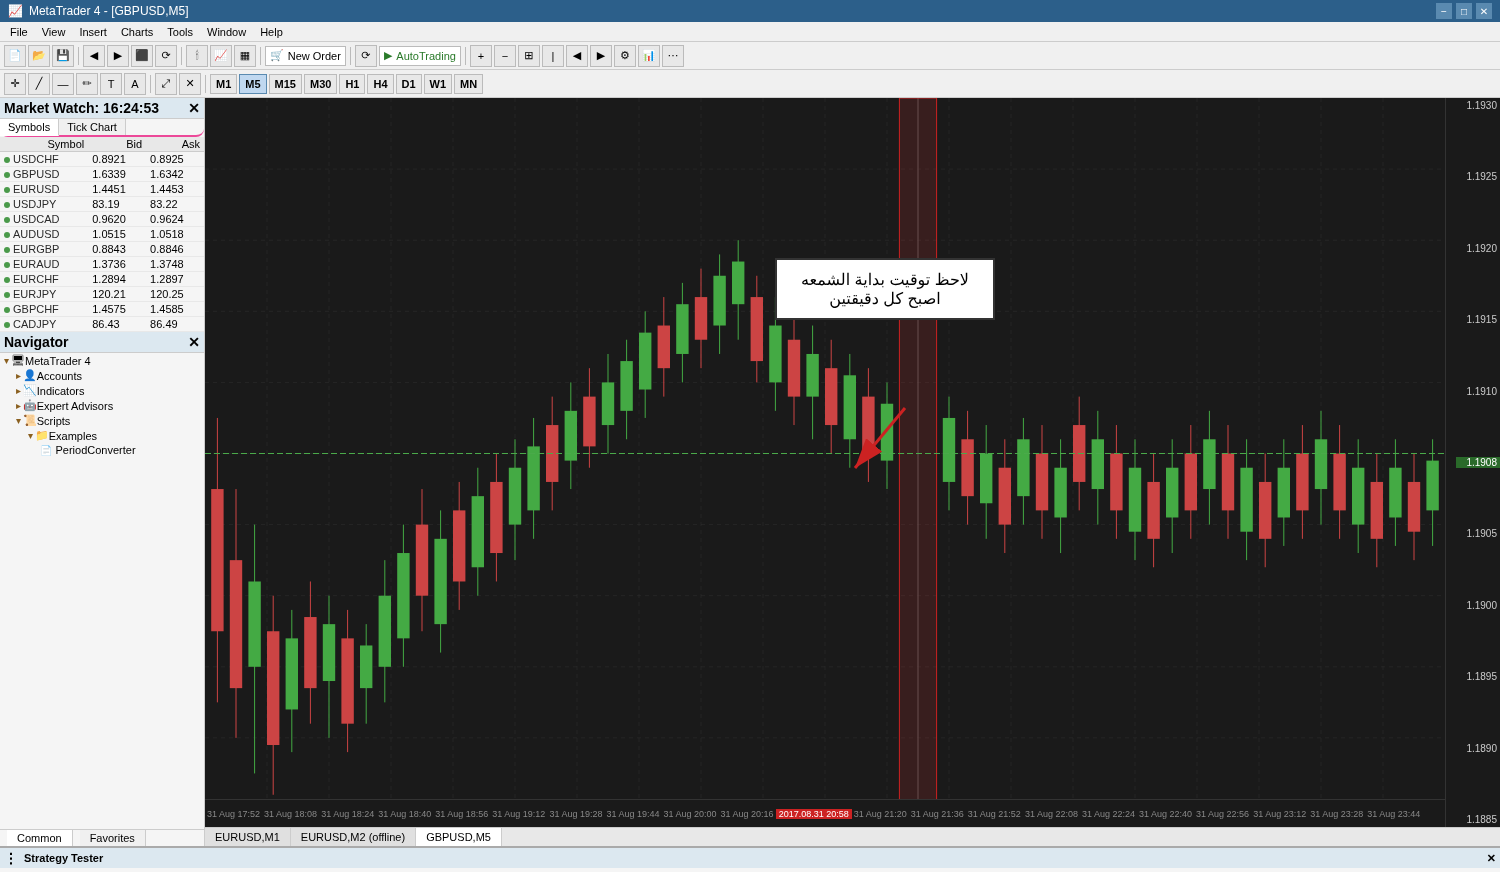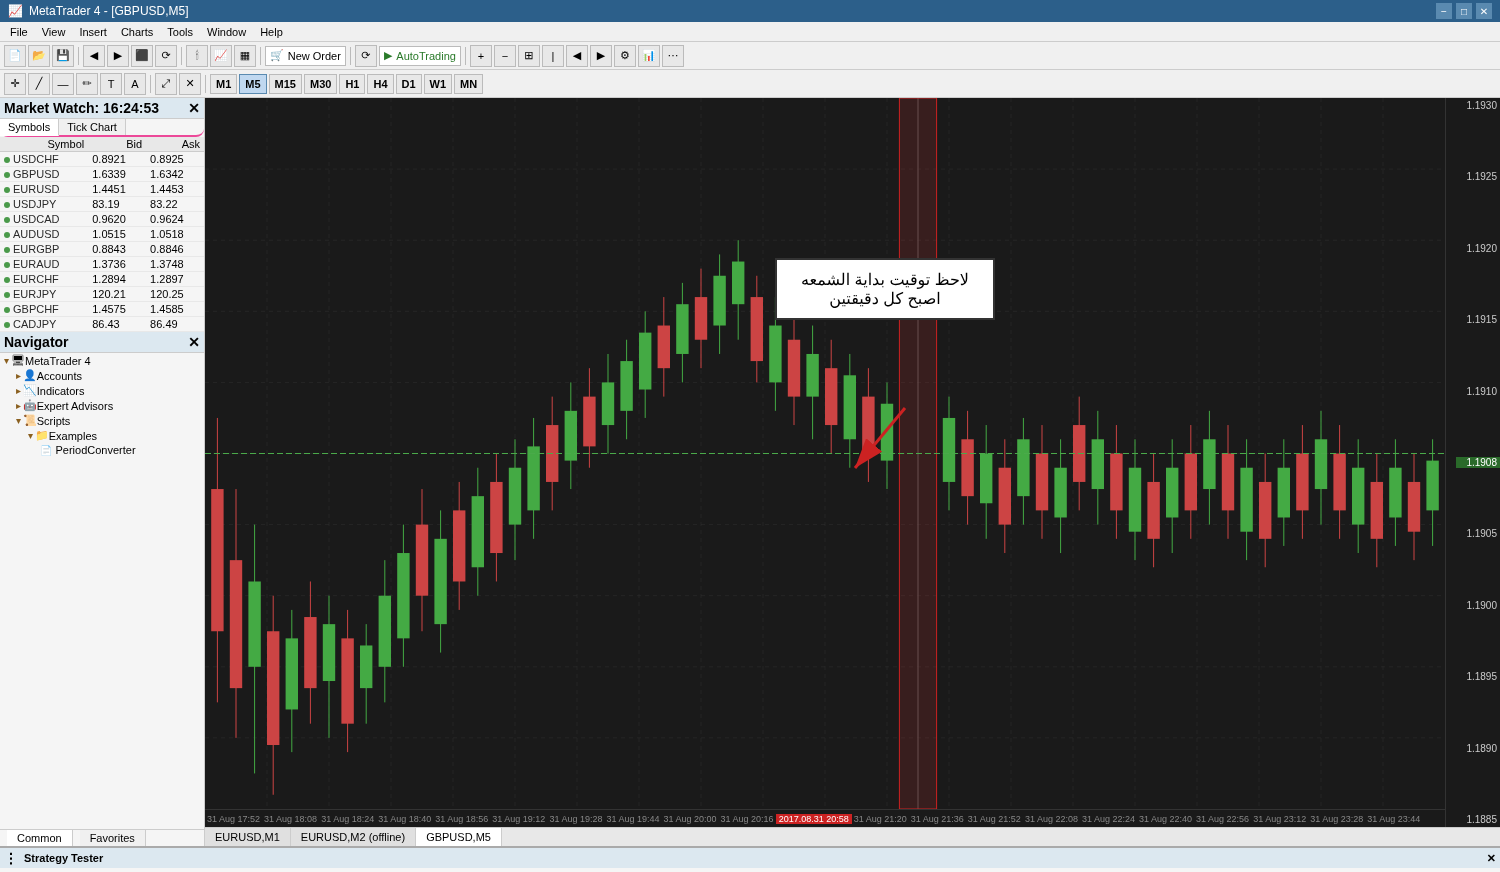--- a/index.html
+++ b/index.html
@@ -60,21 +60,21 @@
     #chart-area { flex: 1; display: flex; flex-direction: column; background: #000; position: relative; }
     #chart-header { background: #111; color: #fff; padding: 2px 6px; font-size: 11px; border-bottom: 1px solid #333; }
     #chart-canvas { flex: 1; position: relative; overflow: hidden; background: #1a1a1a; }
 
     
     #price-axis { position: absolute; right: 0; top: 0; bottom: 0; width: 55px; background: #1a1a1a; border-left: 1px solid #333; display: flex; flex-direction: column; justify-content: space-between; padding: 2px 0; }
     .price-label { color: #ccc; font-size: 10px; padding: 0 3px; text-align: right; }
     .price-label.current { background: #2a6a2a; color: #fff; margin-left: 10px; }
 
     
-    #time-axis { position: absolute; bottom: 0; left: 0; right: 55px; height: 18px; background: #1a1a1a; border-top: 1px solid #333; display: flex; align-items: center; overflow: hidden; }
+    #time-axis { position: absolute; bottom: 0; left: 0; right: 55px; height: 28px; background: #1a1a1a; border-top: 1px solid #333; display: flex; align-items: center; overflow: hidden; }
     .time-label { color: #888; font-size: 9px; white-space: nowrap; padding: 0 2px; flex-shrink: 0; }
 
     
     #chart-svg { position: absolute; top: 0; left: 0; right: 55px; bottom: 18px; }
 
     
     #annotation-box { position: absolute; background: #fff; border: 2px solid #333; padding: 10px 15px; text-align: center; font-size: 16px; font-weight: normal; color: #000; direction: rtl; border-radius: 0; }
 
     
     #chart-tabs { display: flex; background: #e8e8e8; border-top: 1px solid #ccc; }

